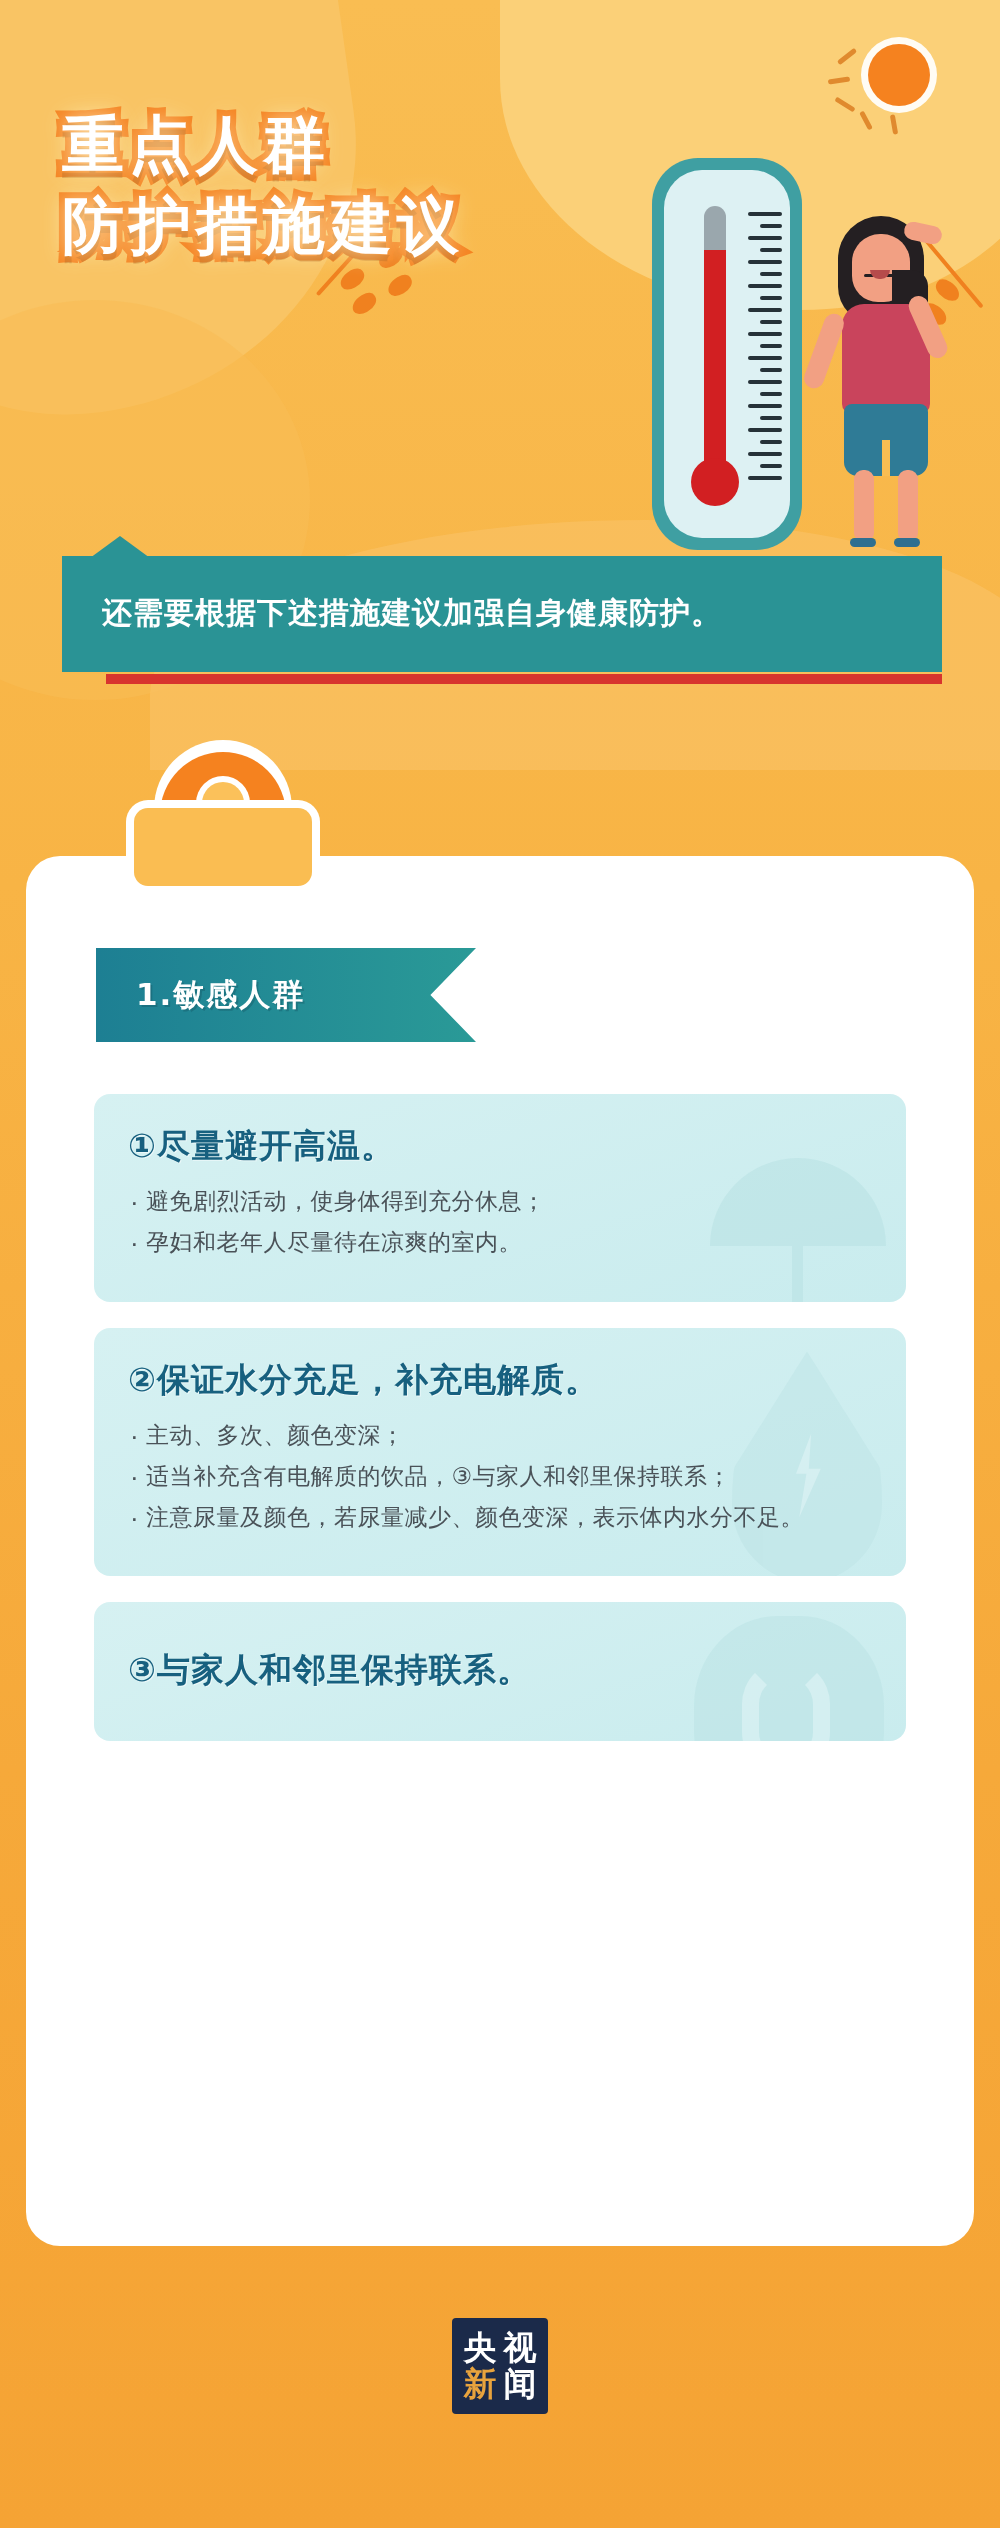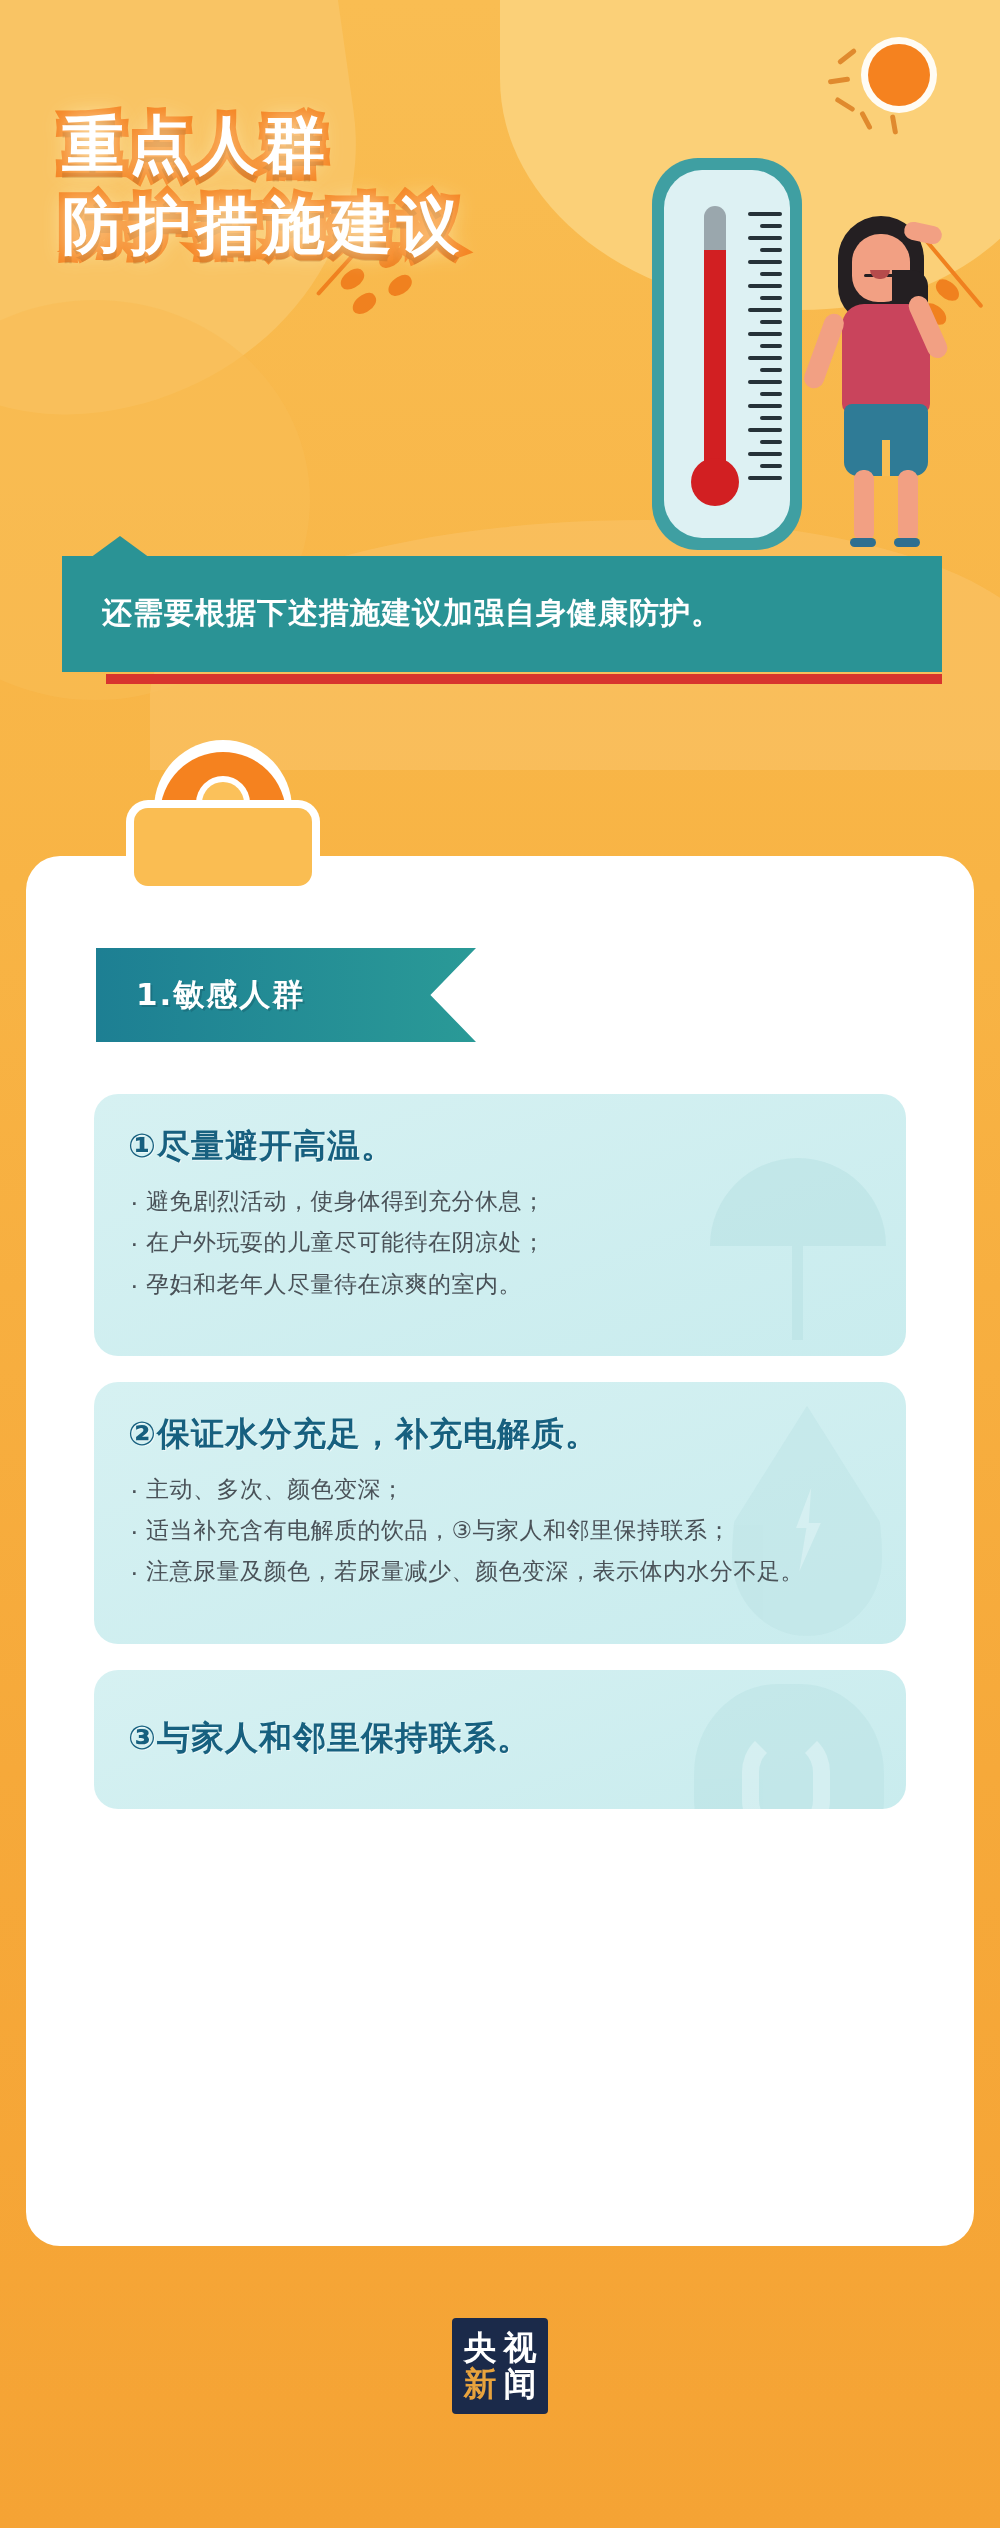--- a/index.html
+++ b/index.html
@@ -109,21 +109,21 @@
     background:linear-gradient(90deg,#1d7f93 0%,#2a9a97 100%); z-index:8;
     clip-path:polygon(0 0,100% 0,88% 50%,100% 100%,0 100%);
     display:flex; align-items:center;margin-left:44px; }
   .ribbon-text { color:#ffffff; font-size:31px; font-weight:900; letter-spacing:2px;
     padding-left:40px; font-family:"DejaVu Sans","Liberation Sans",sans-serif;
     text-shadow:2px 2px 0 rgba(20,80,95,.35); }
 
   
   .cards { position:absolute; left:94px; top:1094px; width:812px; z-index:8; }
   .card { position:relative; background:linear-gradient(160deg,#d6f1f2 0%,#c9ecee 100%);
-    border-radius:24px; padding:30px 34px 49px 34px; margin-bottom:26px; overflow:hidden; }
+    border-radius:16px; padding:30px 34px 36px 34px; margin-bottom:26px; overflow:hidden; }
   .card-head { position:relative; z-index:2; color:#17607f; font-size:33px; font-weight:900;
     letter-spacing:1px; font-family:"DejaVu Sans","Liberation Sans",sans-serif;
     text-shadow:1px 1px 0 rgba(255,255,255,.55); margin-bottom:14px; }
   .bullets { position:relative; z-index:2; }
   .bullet { color:#4a5258; font-size:23px; line-height:1.62; letter-spacing:.5px;
     padding-left:18px; position:relative; margin-bottom:4px; }
   .bullet::before { content:"·"; position:absolute; left:2px; top:-2px; font-size:26px; color:#4a5258; }
   .card3 .card-head { margin-bottom:0; }
 
   
@@ -271,21 +271,20 @@
 <div class="cards">
 
   <div class="card card1">
     <div class="wm wm-umbrella">
       <div class="dome"></div>
       <div class="pole"></div>
     </div>
     <div class="card-head">①尽量避开高温。</div>
     <div class="bullets">
       <div class="bullet">避免剧烈活动，使身体得到充分休息；</div>
-      <div class="bullet">在户外玩耍的儿童尽可能待在阴凉处；</div>
       <div class="bullet">孕妇和老年人尽量待在凉爽的室内。</div>
     </div>
   </div>
 
   <div class="card card2">
     <div class="wm wm-drop">
       <div class="d"></div>
       <div class="bolt"></div>
     </div>
     <div class="card-head">②保证水分充足，补充电解质。</div>

